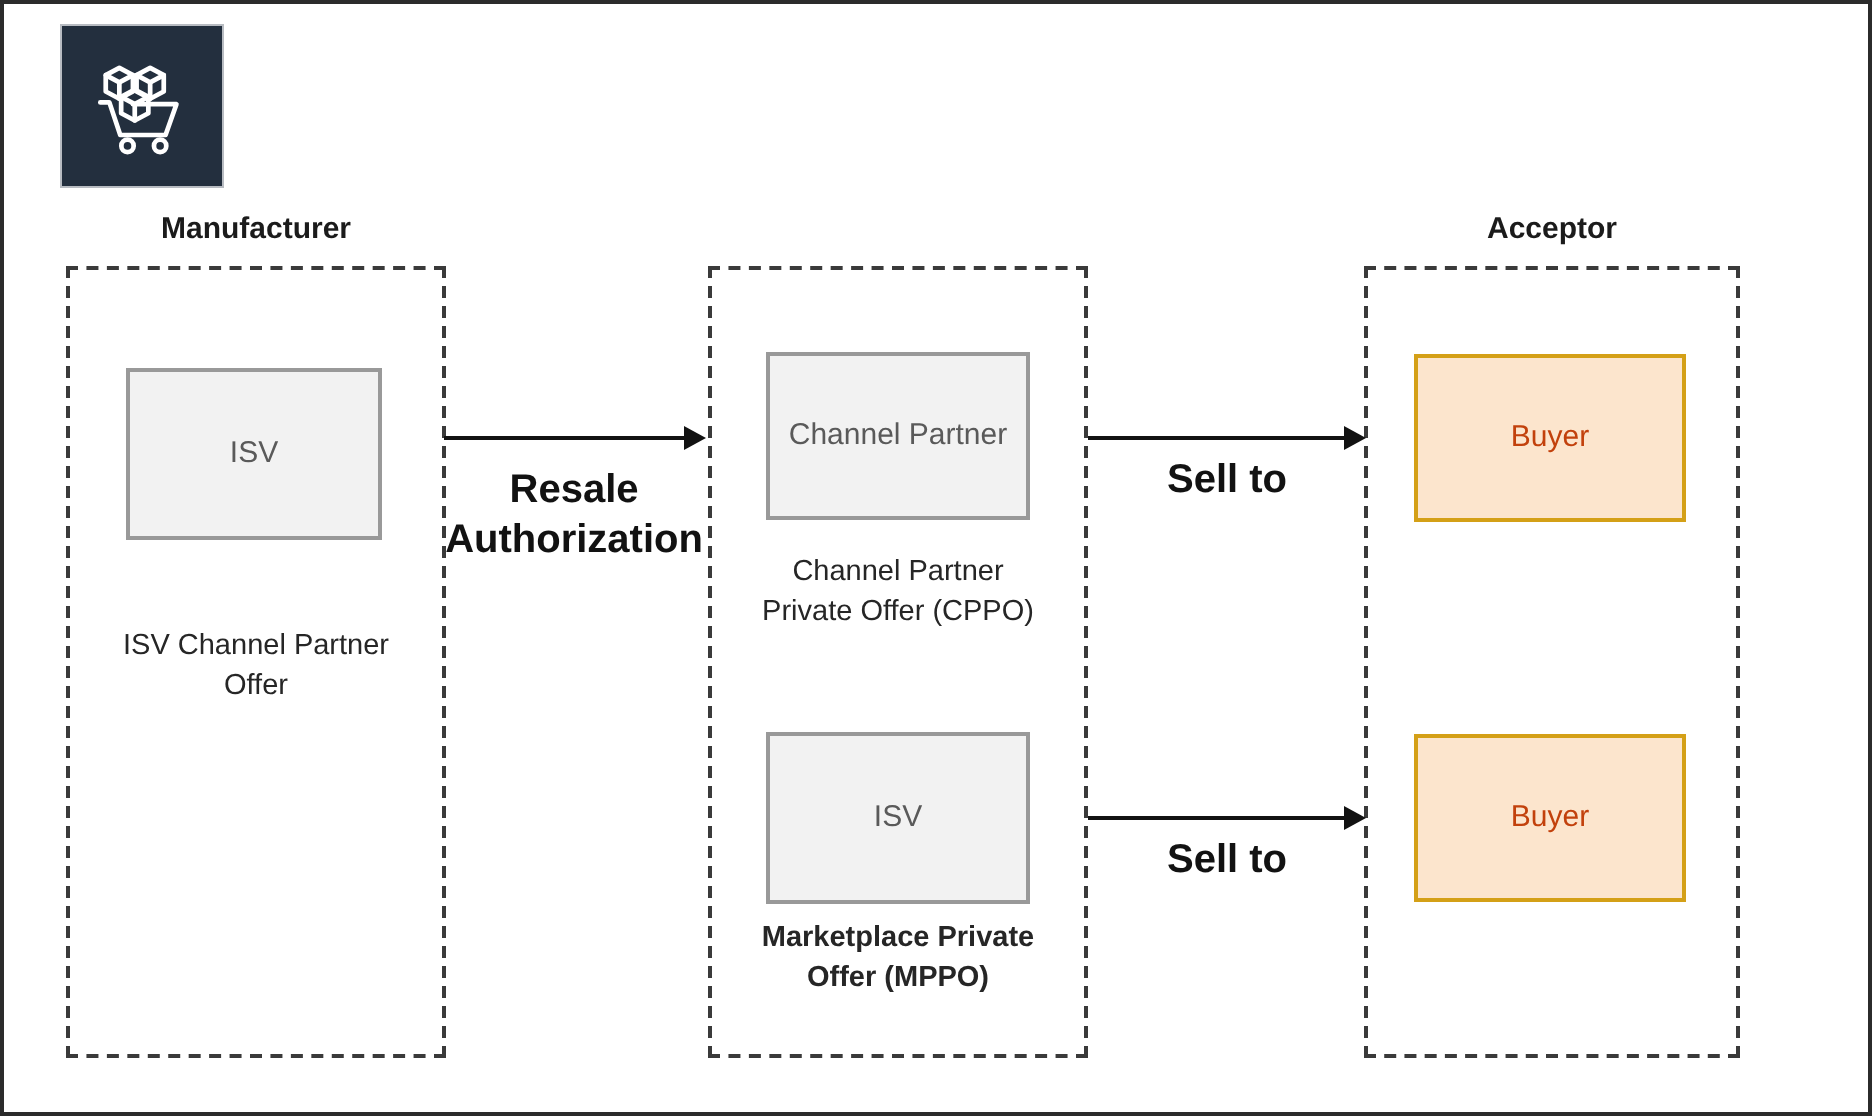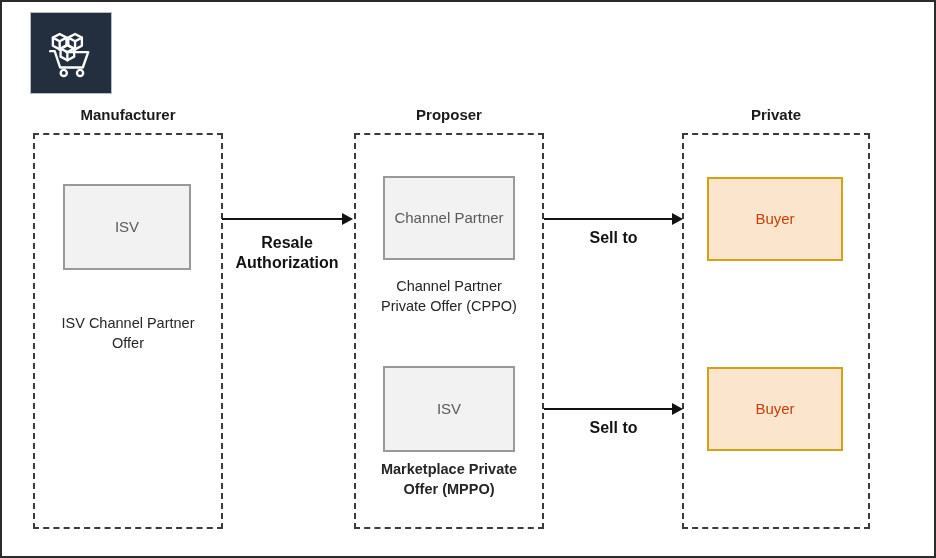--- a/index.html
+++ b/index.html
@@ -102,21 +102,21 @@
     top: 50%;
     transform: translateY(-50%);
     width: 0;
     height: 0;
     border-top: 6px solid transparent;
     border-bottom: 6px solid transparent;
     border-left: 11px solid #121212;
   }
   .arrow-label {
     position: absolute;
-    font-size: 16px;
+    font-size: 20px;
     font-weight: bold;
     color: #121212;
     text-align: center;
     line-height: 1.25;
     white-space: pre-line;
   }
 </style>
 </head>
 <body>
 
@@ -140,22 +140,21 @@
 
         <polyline points="9,30 14,30 20,48 45,48 51,31 27,31"></polyline>
 
         <circle cx="24" cy="54" r="3.4"></circle>
         <circle cx="42" cy="54" r="3.4"></circle>
       </g>
     </svg>
   </div>
 
   <div class="lane-title" style="left:31px; top:104px; width:190px;">Manufacturer</div>
-  <div class="lane-title" style="left:352px; top:104px; width:190px;">Proposer</div>
-  <div class="lane-title" style="left:680px; top:104px; width:188px;">Private</div>
+  <div class="lane-title" style="left:680px; top:104px; width:188px;">Acceptor</div>
 
   <div class="lane-box" style="left:31px; top:131px; width:190px; height:396px;"></div>
   <div class="lane-box" style="left:352px; top:131px; width:190px; height:396px;"></div>
   <div class="lane-box" style="left:680px; top:131px; width:188px; height:396px;"></div>
 
   <div class="entity gray" style="left:61px; top:182px; width:128px; height:86px;">ISV</div>
   <div class="caption" style="left:31px; top:312px; width:190px; white-space:pre-line;">ISV Channel Partner
 Offer</div>
 
   <div class="entity gray" style="left:381px; top:174px; width:132px; height:84px;">Channel Partner</div>

